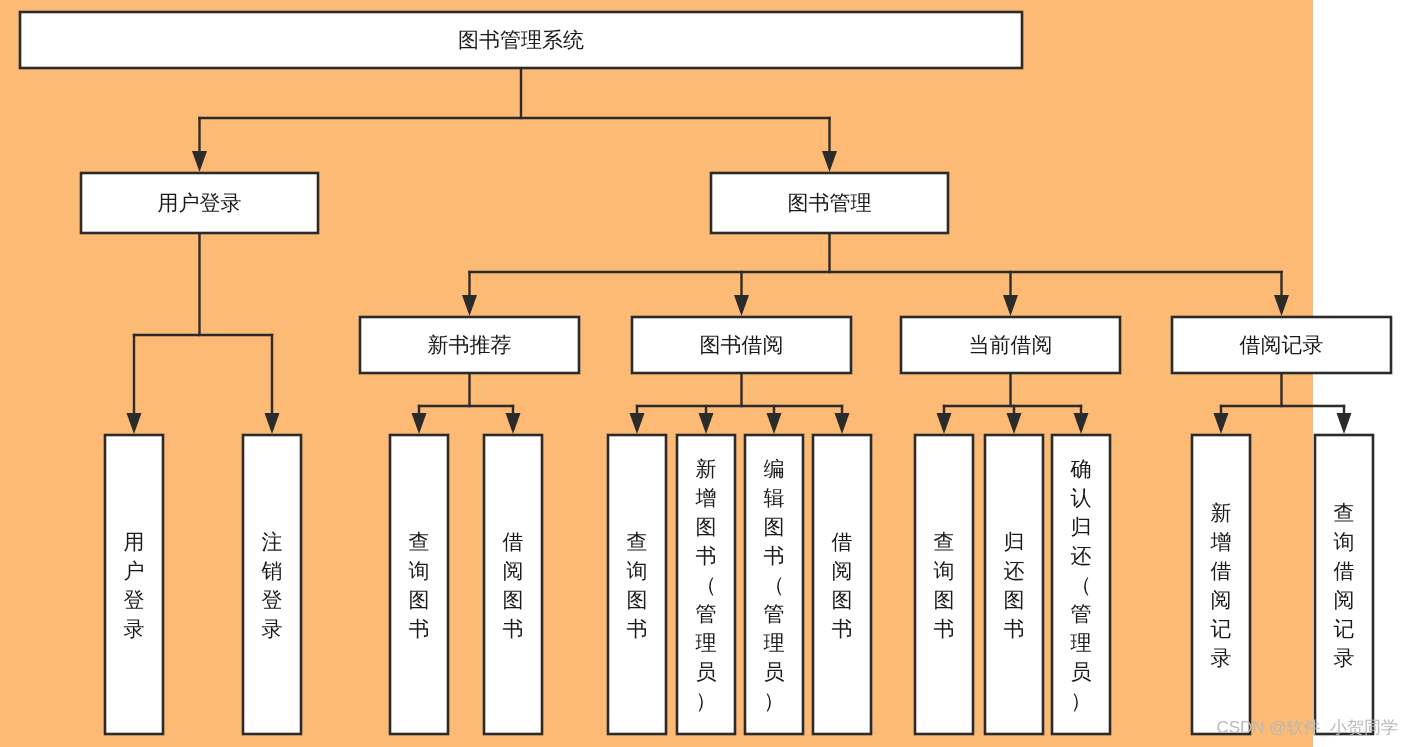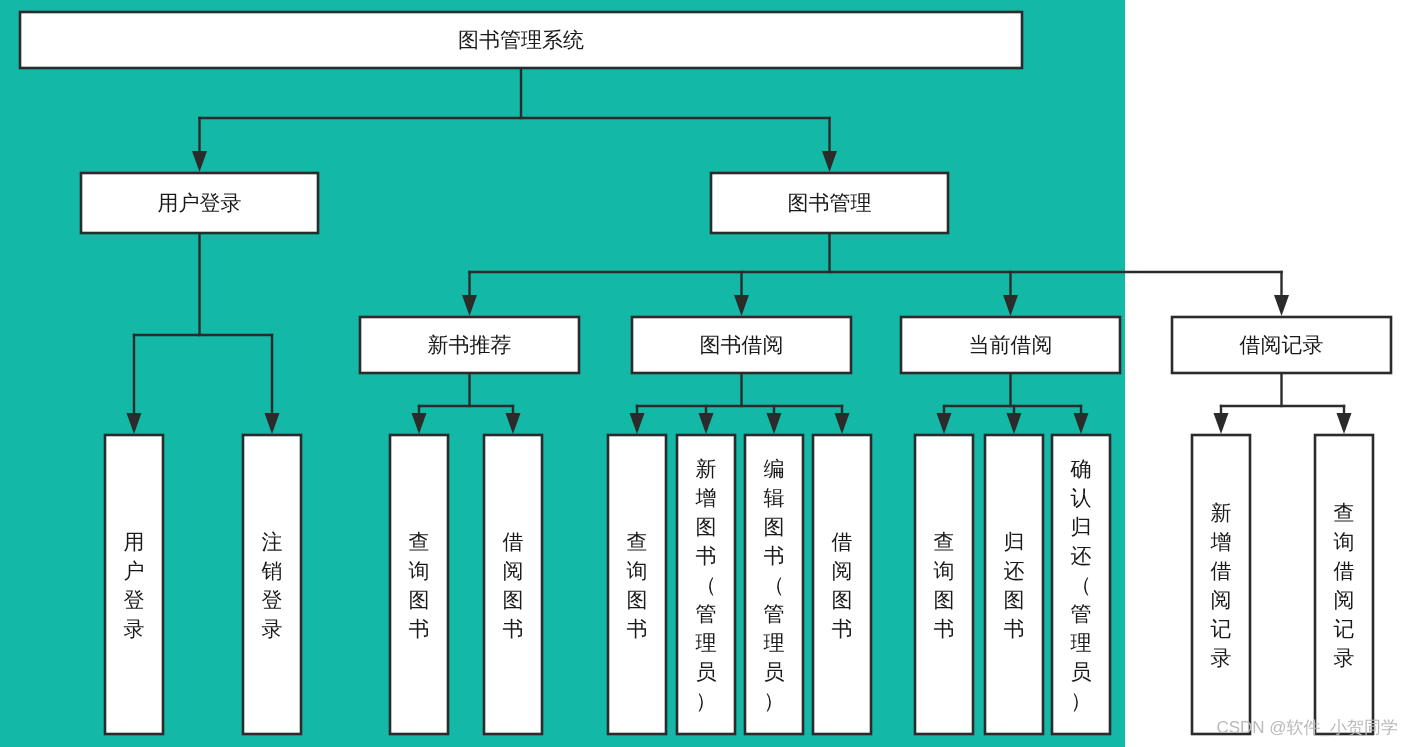--- a/index.html
+++ b/index.html
@@ -9,23 +9,23 @@
     background: #ffffff;
   }
   body {
     font-family: "Liberation Sans", "DejaVu Sans", sans-serif;
     width: 1405px;
     height: 747px;
     overflow: hidden;
   }
   #diagram-root {
     position: relative;
-    width: 1125px;
+    width: 1313px;
     height: 747px;
-    background: #14b8a6;
+    background: #fdba74;
   }
   svg.diagram-svg {
     position: absolute;
     top: 0;
     left: 0;
     width: 1405px;
     height: 747px;
     display: block;
   }
   .node-rect {

